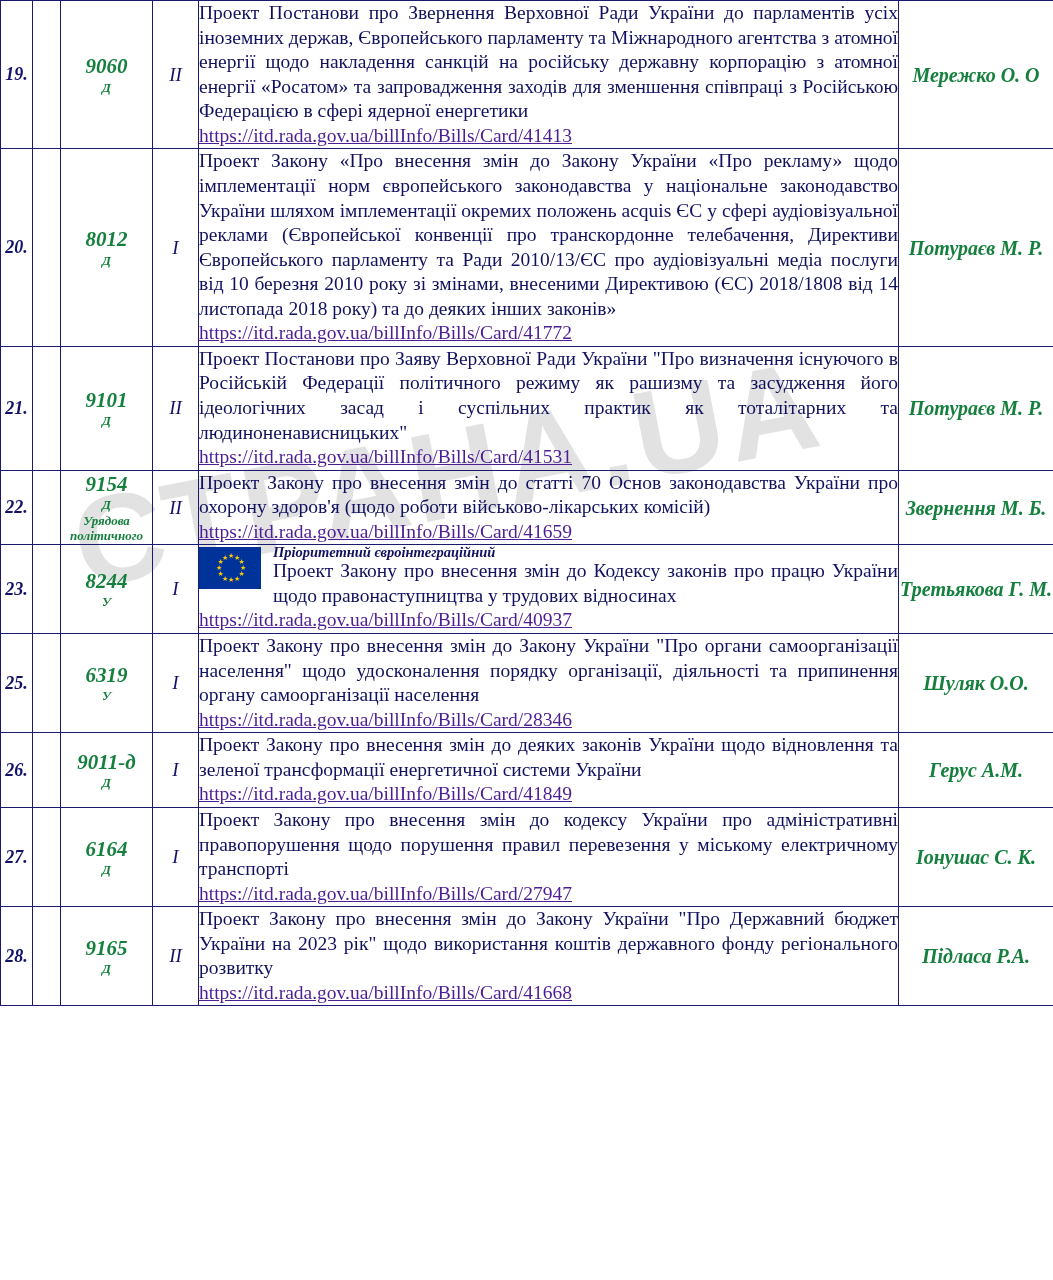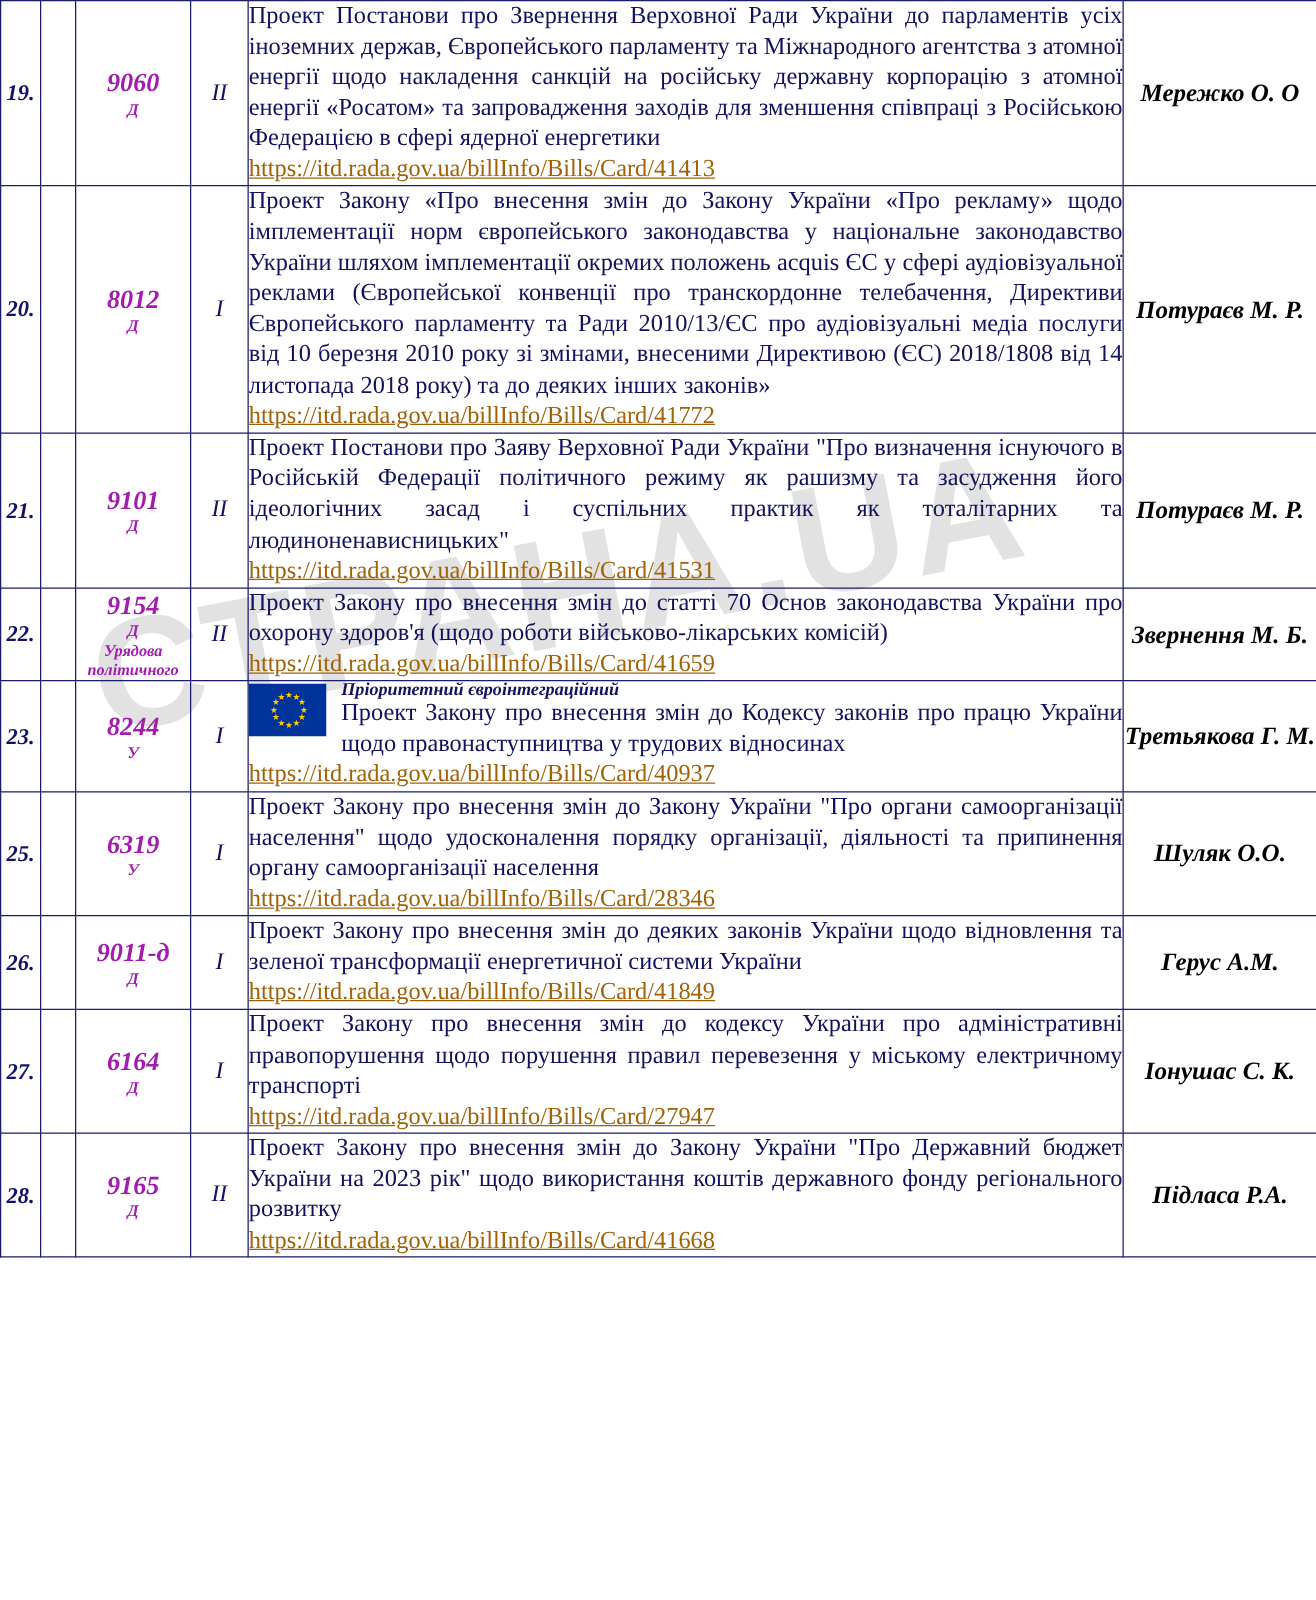--- a/index.html
+++ b/index.html
@@ -64,21 +64,21 @@
   }
   td.padl {
     border-left: none;
     border-right: none;
   }
   td.reg {
     text-align: center;
     font-style: italic;
     font-weight: bold;
     font-size: 21px;
-    color: #a21caf;
+    color: #15803d;
     line-height: 1.15;
     border-left: none;
     padding: 2px 2px;
   }
   td.reg .sub {
     display: block;
     font-size: 13px;
     font-weight: bold;
     font-style: italic;
     line-height: 1.1;
@@ -98,26 +98,26 @@
     color: #11115f;
     text-align: justify;
     text-justify: inter-word;
     vertical-align: top;
   }
   td.author {
     text-align: center;
     font-style: italic;
     font-weight: bold;
     font-size: 20px;
-    color: #000000;
+    color: #15803d;
     line-height: 1.2;
     padding: 2px 4px;
   }
   .link {
-    color: #a16207;
+    color: #4c1d95;
     text-decoration: underline;
     display: inline-block;
     word-break: break-all;
   }
   .euro-line {
     display: block;
     font-size: 14.5px;
     font-style: italic;
     font-weight: bold;
     color: #11115f;

